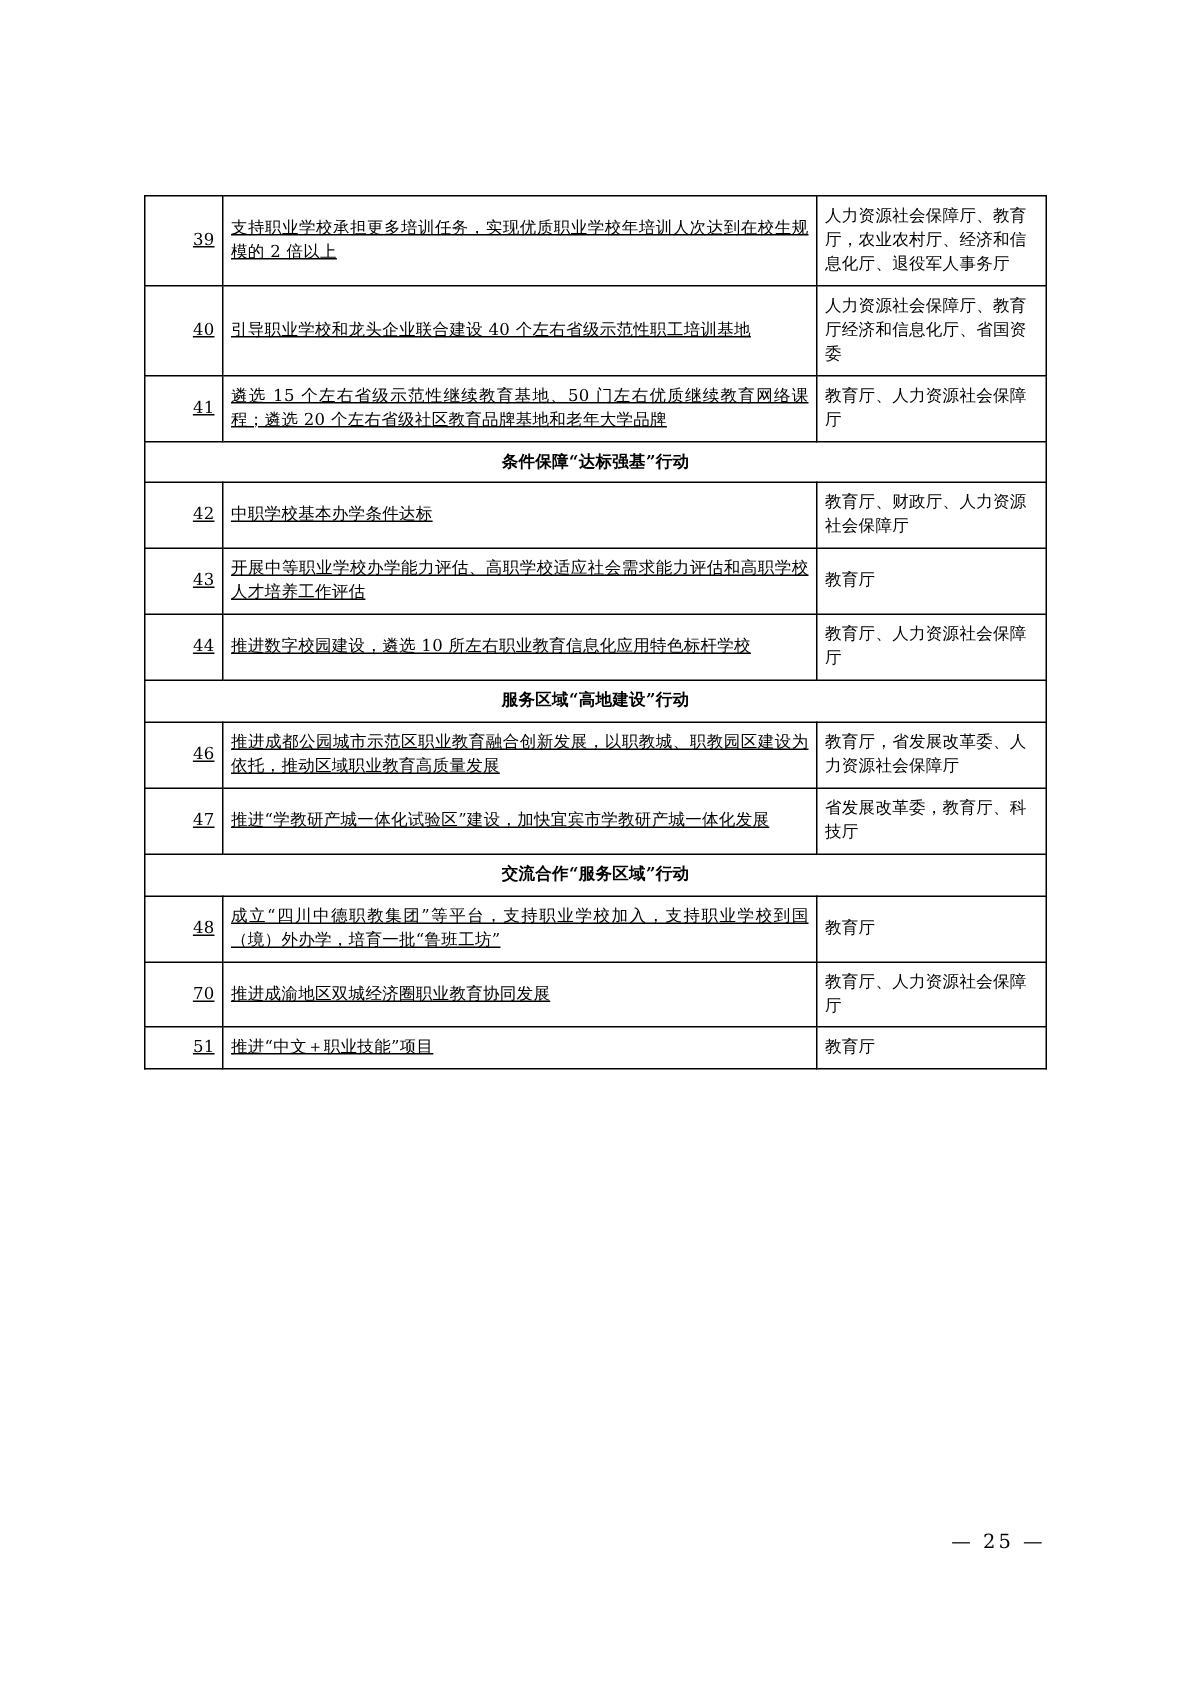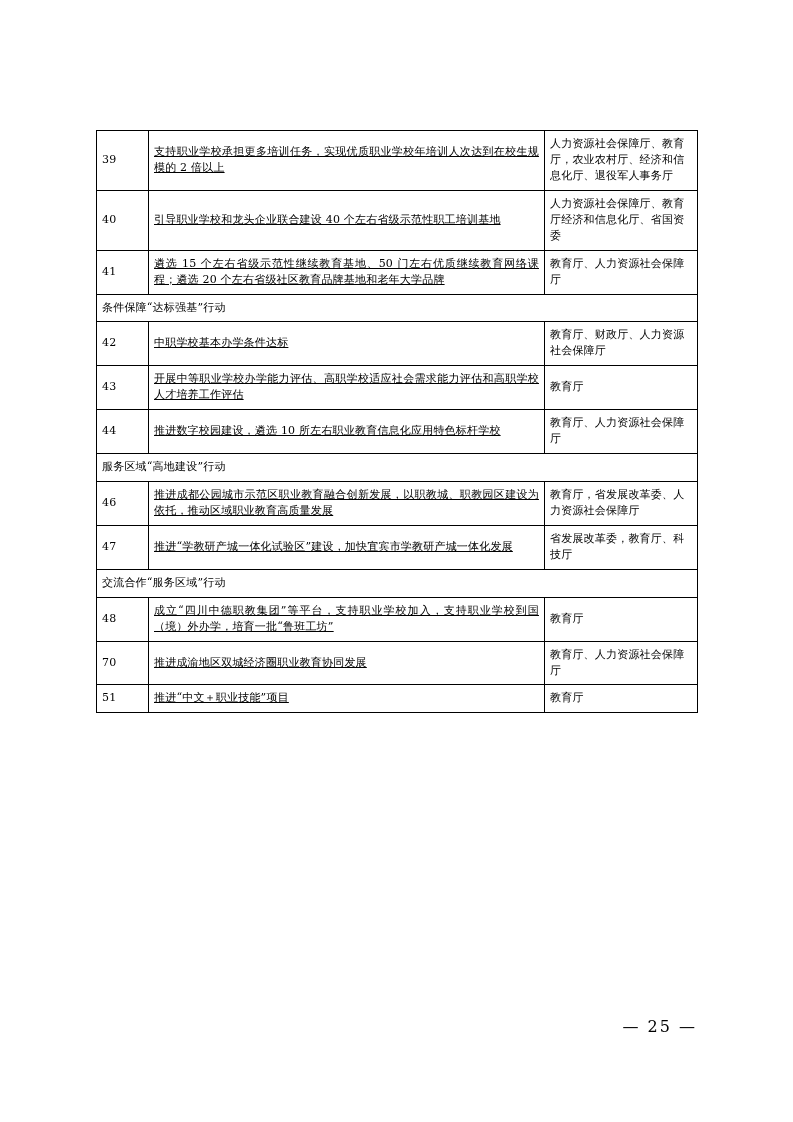--- a/index.html
+++ b/index.html
@@ -32,46 +32,48 @@
     font-size: 11px;
     line-height: 1.45;
     font-family: "DejaVu Serif", "Liberation Serif", serif;
     letter-spacing: 0.2px;
   }
   col.c-num { width: 52px; }
   col.c-task { width: 396px; }
   col.c-dept { width: 153px; }
 
   td.num {
-    text-align: left;
+    text-align: right;
     font-family: "DejaVu Serif", "Liberation Serif", serif;
     font-size: 13.5px;
+    text-decoration: underline;
   }
   td.task {
     text-align: justify;
     text-justify: inter-ideograph;
     text-decoration: underline;
   }
   td.dept {
     text-align: left;
   }
   td.section {
-    font-weight: normal;
+    text-align: center;
+    font-weight: bold;
     font-size: 14.5px;
     letter-spacing: 0.5px;
     padding: 7px 5px 8px 5px;
   }
   .footer {
     position: absolute;
     left: 0;
     right: 96px;
     bottom: 86px;
     text-align: right;
     font-family: "DejaVu Serif", "Liberation Serif", serif;
-    font-size: 16px;
+    font-size: 13px;
     letter-spacing: 2px;
   }
 </style>
 </head>
 <body>
 
 <div class="page">
 
   <table class="doc-table">
     <colgroup>

